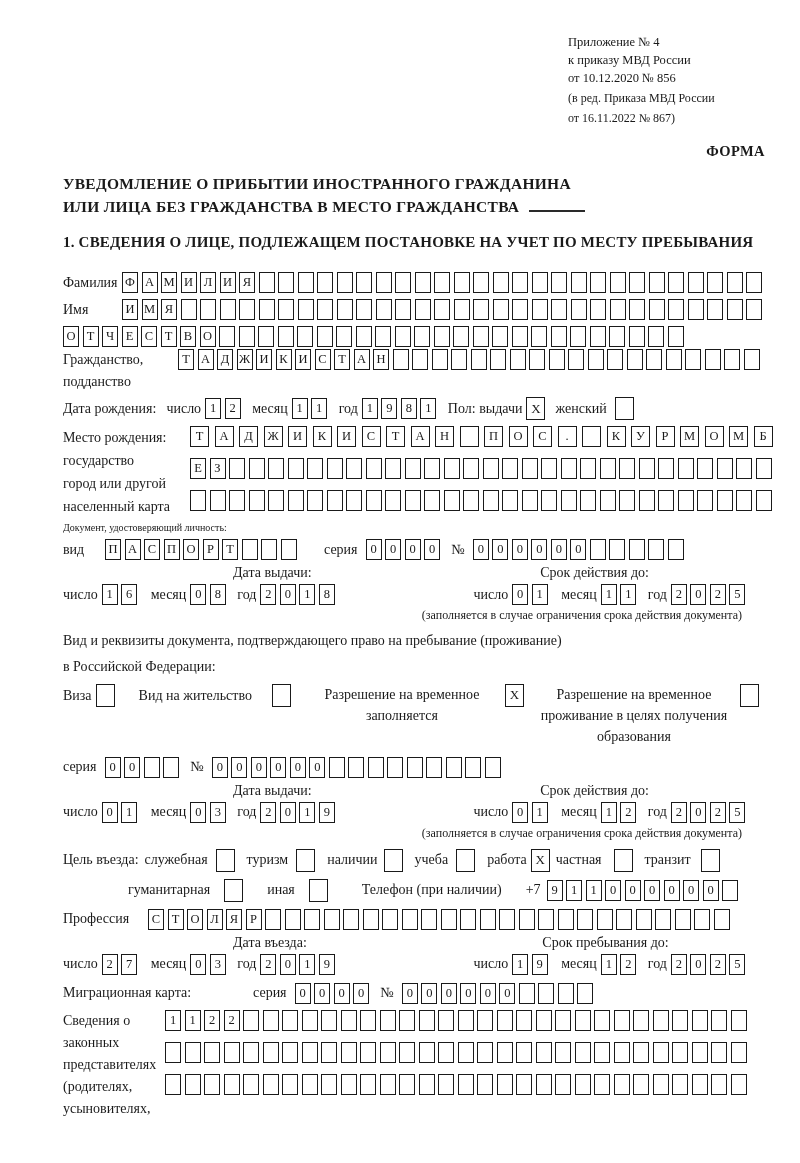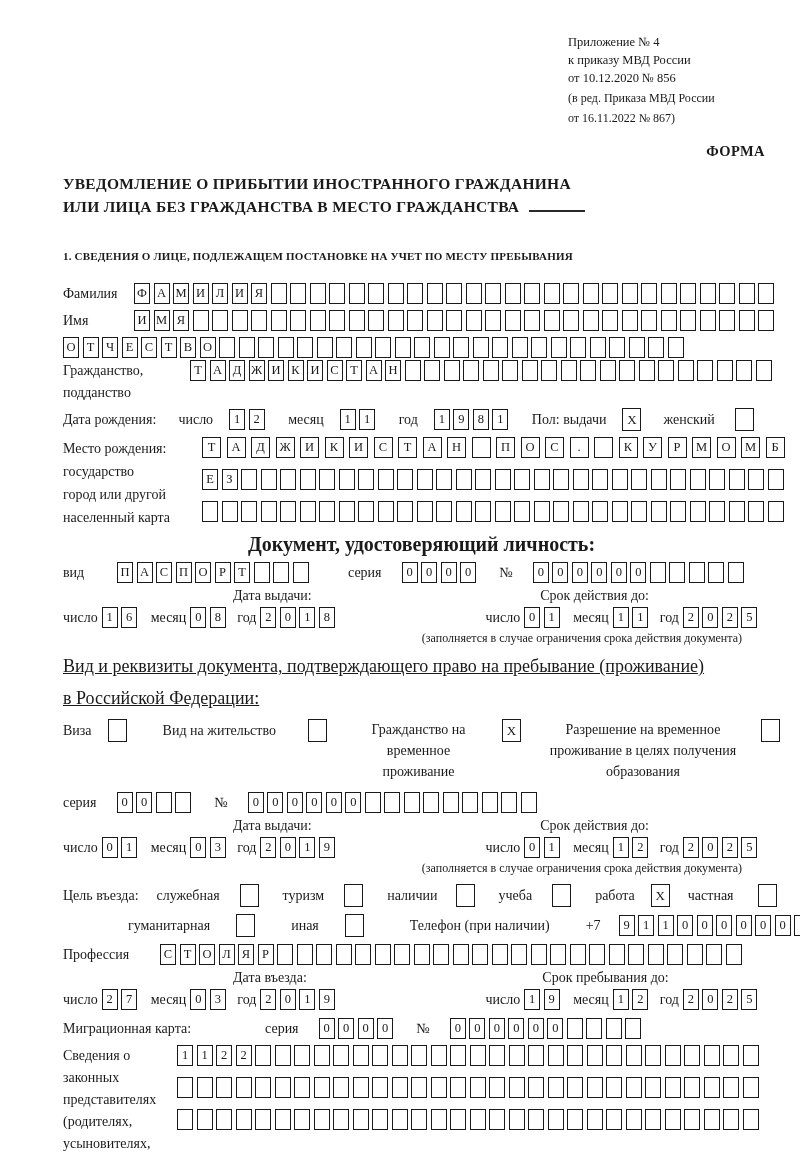--- a/index.html
+++ b/index.html
@@ -8,41 +8,41 @@
     font-family:"Liberation Serif","DejaVu Serif",serif;
     overflow:hidden;
   }
   .page{padding:34px 20px 0 63px;width:717px;}
   
   .appendix{margin-left:505px;font-size:12.5px;line-height:1.42;}
   .appendix .amend{margin-top:3px;font-size:12px;}
   .forma{text-align:right;padding-right:15px;font-weight:bold;font-size:14.5px;margin-top:16px;letter-spacing:.4px;}
   .title{margin-top:13px;text-align:left;font-weight:bold;font-size:15.5px;line-height:1.45;letter-spacing:.3px;}
   .blankline{display:inline-block;width:56px;border-bottom:2.2px solid #2a2a2a;height:12px;margin-left:10px;}
-  .sect{margin-top:32px;font-weight:bold;font-size:11px;letter-spacing:.2px;white-space:nowrap;}
+  .sect{margin-top:16px;font-weight:bold;font-size:15px;letter-spacing:.2px;white-space:nowrap;}
   
-  .row{display:flex;align-items:center;margin-top:6px;gap:12px;}
+  .row{display:flex;align-items:center;margin-top:6px;}
   .row.top{align-items:flex-start;}
   .lbl{font-size:14px;white-space:nowrap;}
   .mr8{margin-right:8px;} .mr4{margin-right:4px;} .mr10{margin-right:10px;}
   .ml8{margin-left:8px;} .ml10{margin-left:10px;} .ml24{margin-left:24px;}
   .w59{width:59px;flex:none;} .w84{width:84px;flex:none;} .w115{width:115px;flex:none;}
   .cells{display:flex;flex:none;}
   .cell{box-sizing:border-box;width:16px;height:21px;border:1.6px solid #1a1a1a;margin-right:3.5px;
         display:flex;align-items:center;justify-content:center;font-size:12.5px;flex:none;background:#fff;}
   .wide .cell{width:19px;margin-right:5.5px;}
   .cb{box-sizing:border-box;width:19px;height:23px;border:1.6px solid #1a1a1a;flex:none;
       display:flex;align-items:center;justify-content:center;font-size:13px;background:#fff;}
   .lblcol{display:flex;flex-direction:column;font-size:14px;line-height:22px;flex:none;}
   .boxcol .cells{margin-bottom:11px;}
-  .chead{font-weight:bold;font-size:20px;text-align:center;margin-top:5px;}
+  .chead{font-weight:normal;font-size:10px;margin-top:5px;}
   .hdr{font-size:14px;margin-top:5px;}
   .dg{display:flex;align-items:center;flex:none;}
   .noteR{font-size:12px;text-align:right;padding-right:38px;margin-top:3px;}
-  .intro{font-size:18px;margin-top:7px;line-height:1.55;text-decoration:underline;}
+  .intro{font-size:14px;margin-top:7px;line-height:1.55;}
   .optlabel{font-size:14px;text-align:center;line-height:1.5;}
 </style>
 </head>
 <body>
 
 <div class="page">
 
   <div class="appendix">
     <div>Приложение № 4</div>
     <div>к приказу МВД России</div>
@@ -428,21 +428,21 @@
   <div class="noteR">(заполняется в случае ограничения срока действия документа)</div>
 
   <div class="intro">Вид и реквизиты документа, подтверждающего право на пребывание (проживание)</div>
   <div class="intro" style="margin-top:4px">в Российской Федерации:</div>
 
   <div class="row top" style="margin-top:6px">
     <span class="lbl" style="margin-top:4px">Виза</span>
     <span class="cb" style="margin-left:4px"></span>
     <span class="lbl" style="margin-left:24px;margin-top:4px">Вид на жительство</span>
     <span class="cb" style="margin-left:20px"></span>
-    <span class="optlabel" style="margin-left:18px;max-width:186px">Гражданство на временное проживание</span>
+    <span class="optlabel" style="margin-left:18px;max-width:186px">Разрешение на временное заполняется</span>
     <span class="cb" style="margin-left:10px">X</span>
     <span class="optlabel" style="margin-left:14px;max-width:192px">Разрешение на временное проживание в целях получения образования</span>
     <span class="cb" style="margin-left:10px"></span>
   </div>
 
   <div class="row" style="margin-top:10px">
     <span class="lbl mr8">серия</span>
     <span class="cells">
         <span class="cell">0</span>
         <span class="cell">0</span>

